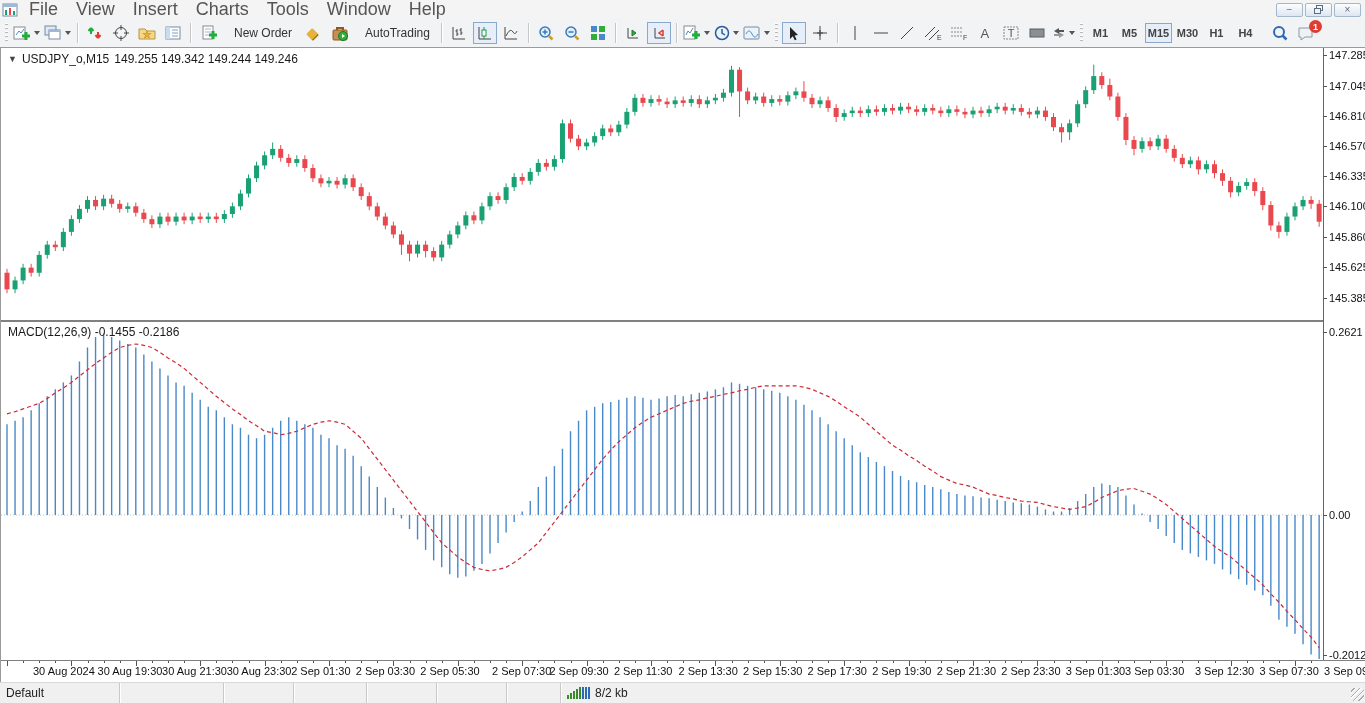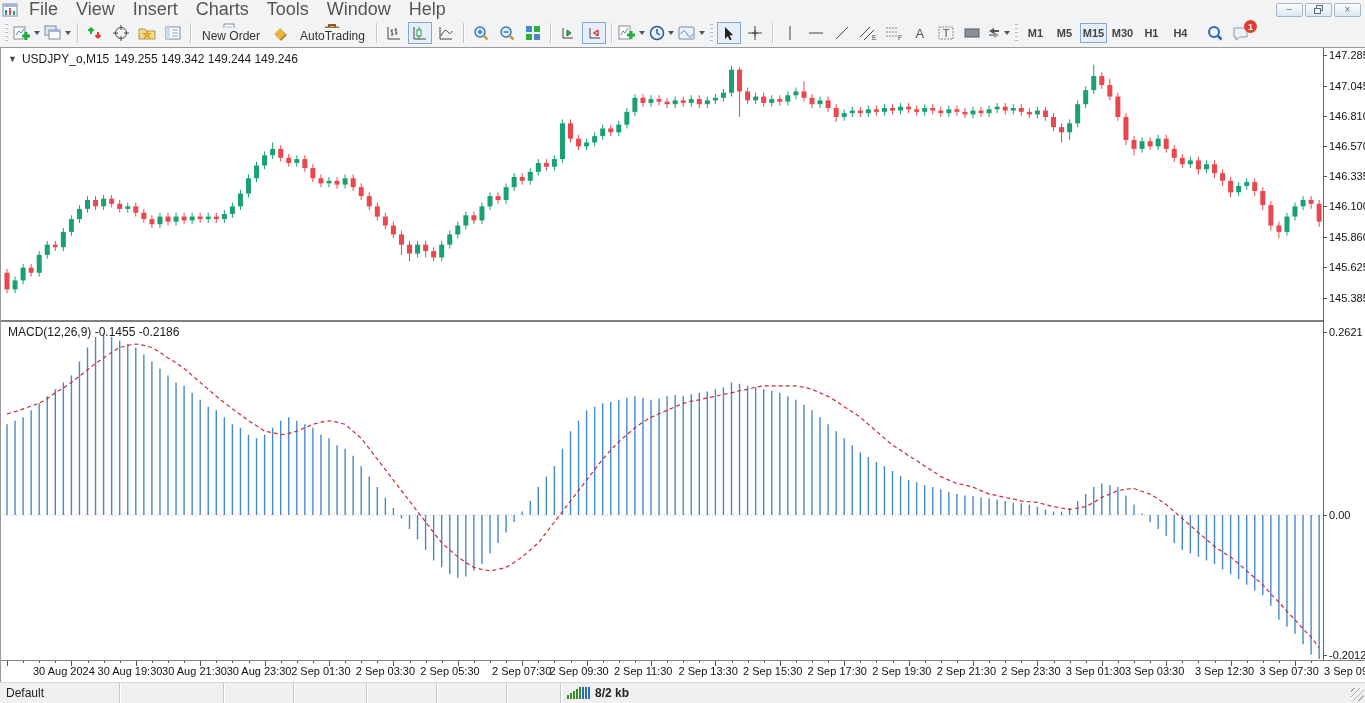--- a/index.html
+++ b/index.html
@@ -16,21 +16,21 @@
     justify-content:center; font-size:10px; color:#5a6b7d; line-height:1; border-radius:2px; }
   .toolbar { position:absolute; left:0; top:19px; width:1365px; height:29px;
     background:#f2f3f4; border-bottom:1px solid #9a9a9a; display:flex; align-items:center; padding:0 2px; }
   .grip { width:5px; height:20px; margin:0 2px;
     background:repeating-linear-gradient(#fff 0 1px,#b9b9b9 1px 2px,transparent 2px 4px);
     background-size:3px 100%; background-repeat:no-repeat; background-position:1px 0; }
   .sep { width:1px; height:20px; background:#c6c6c6; margin:0 4px; box-shadow:1px 0 0 #fff; }
   .tb { min-width:24px; height:22px; display:flex; align-items:center; justify-content:center;
     border:1px solid transparent; margin:0 1px; position:relative; }
   .tb.active { border:1px solid #89a8cc; background:#e6eef9; }
-  .tb-text { padding:0 5px; gap:1px; font-size:12px; color:#333;flex-direction:column; }
+  .tb-text { padding:0 5px; gap:16px; font-size:12px; color:#333; }
   .caret { width:0; height:0; border-left:3px solid transparent; border-right:3px solid transparent;
     border-top:4px solid #555; margin-left:3px; }
   .tf { min-width:27px; font-size:11px; color:#444; font-weight:bold; height:20px; }
   .chart-client { position:absolute; left:0; top:48px; width:1365px; height:634px;
     background:#fff; border-left:1px solid #9a9a9a; }
   #main-chart { position:absolute; left:0; top:0; }
   #macd-chart { position:absolute; left:0; top:274px; }
   .splitter { position:absolute; left:0; top:272px; width:1365px; height:2px; background:#808080; cursor:ns-resize; }
   .chart-title { position:absolute; left:7px; top:4px; font-size:12px; color:#1a1a1a; display:flex; align-items:center; gap:5px; }
   .collapse { font-size:9px; color:#444; }
@@ -943,21 +943,21 @@
 </div>
 
 <div class="statusbar">
   <div class="cell" style="width:120px;">Default</div>
   <div class="cell" style="width:104px;"></div>
   <div class="cell" style="width:70px;"></div>
   <div class="cell" style="width:73px;"></div>
   <div class="cell" style="width:70px;"></div>
   <div class="cell" style="width:70px;"></div>
   <div class="cell" style="width:54px;"></div>
-  <div class="cell" style="flex:1; border-right:none;font-weight:bold;">
+  <div class="cell" style="flex:1; border-right:none;">
     <span class="traffic">
       <i style="height:4px;background:#3a8a2a;"></i>
         <i style="height:6px;background:#3a8a2a;"></i>
         <i style="height:8px;background:#3a8a2a;"></i>
         <i style="height:10px;background:#3a8a2a;"></i>
         <i style="height:12px;background:#3a8a2a;"></i>
         <i style="height:12px;background:#2a6ab8;"></i>
         <i style="height:12px;background:#2a6ab8;"></i>
         <i style="height:12px;background:#2a6ab8;"></i>
     </span>

